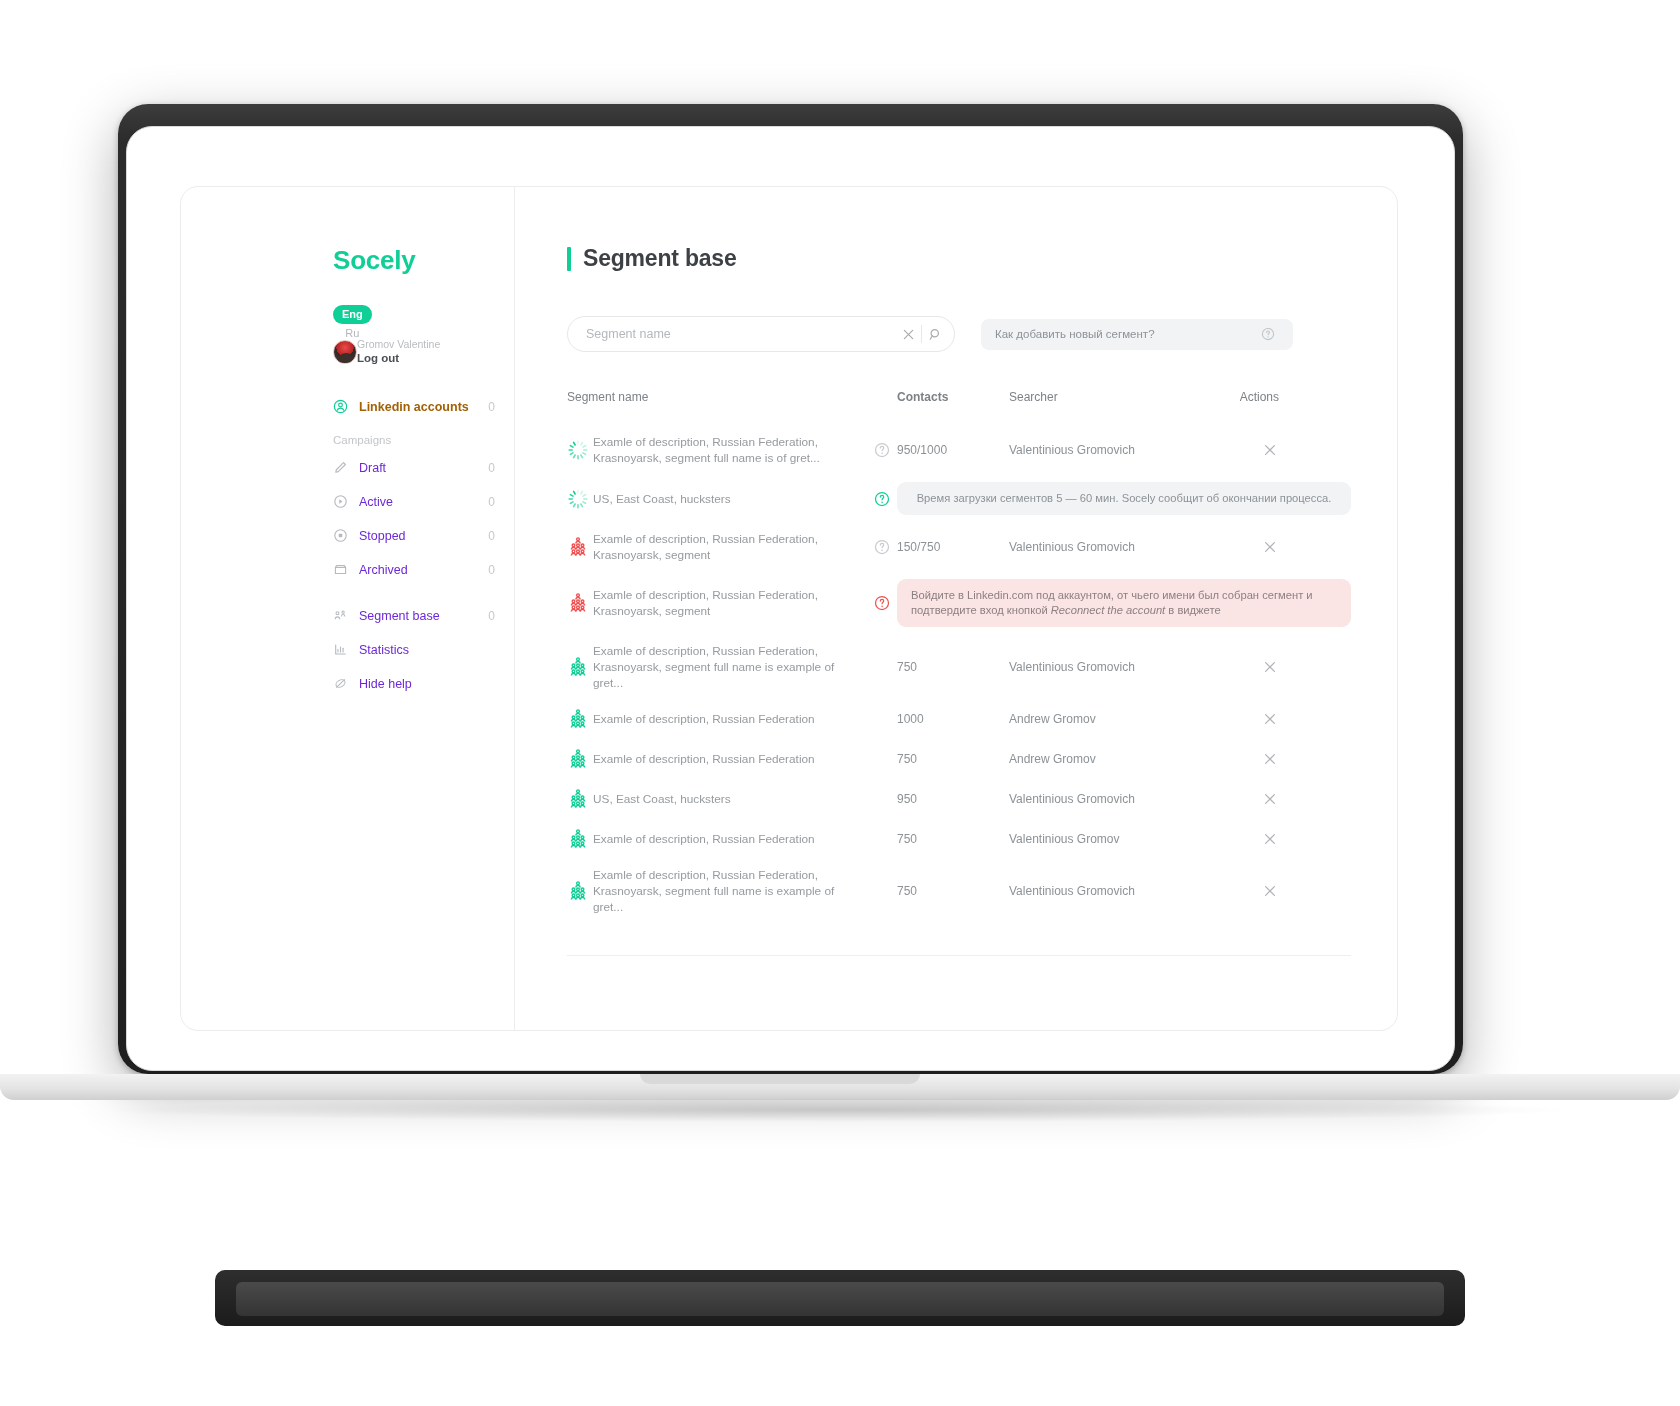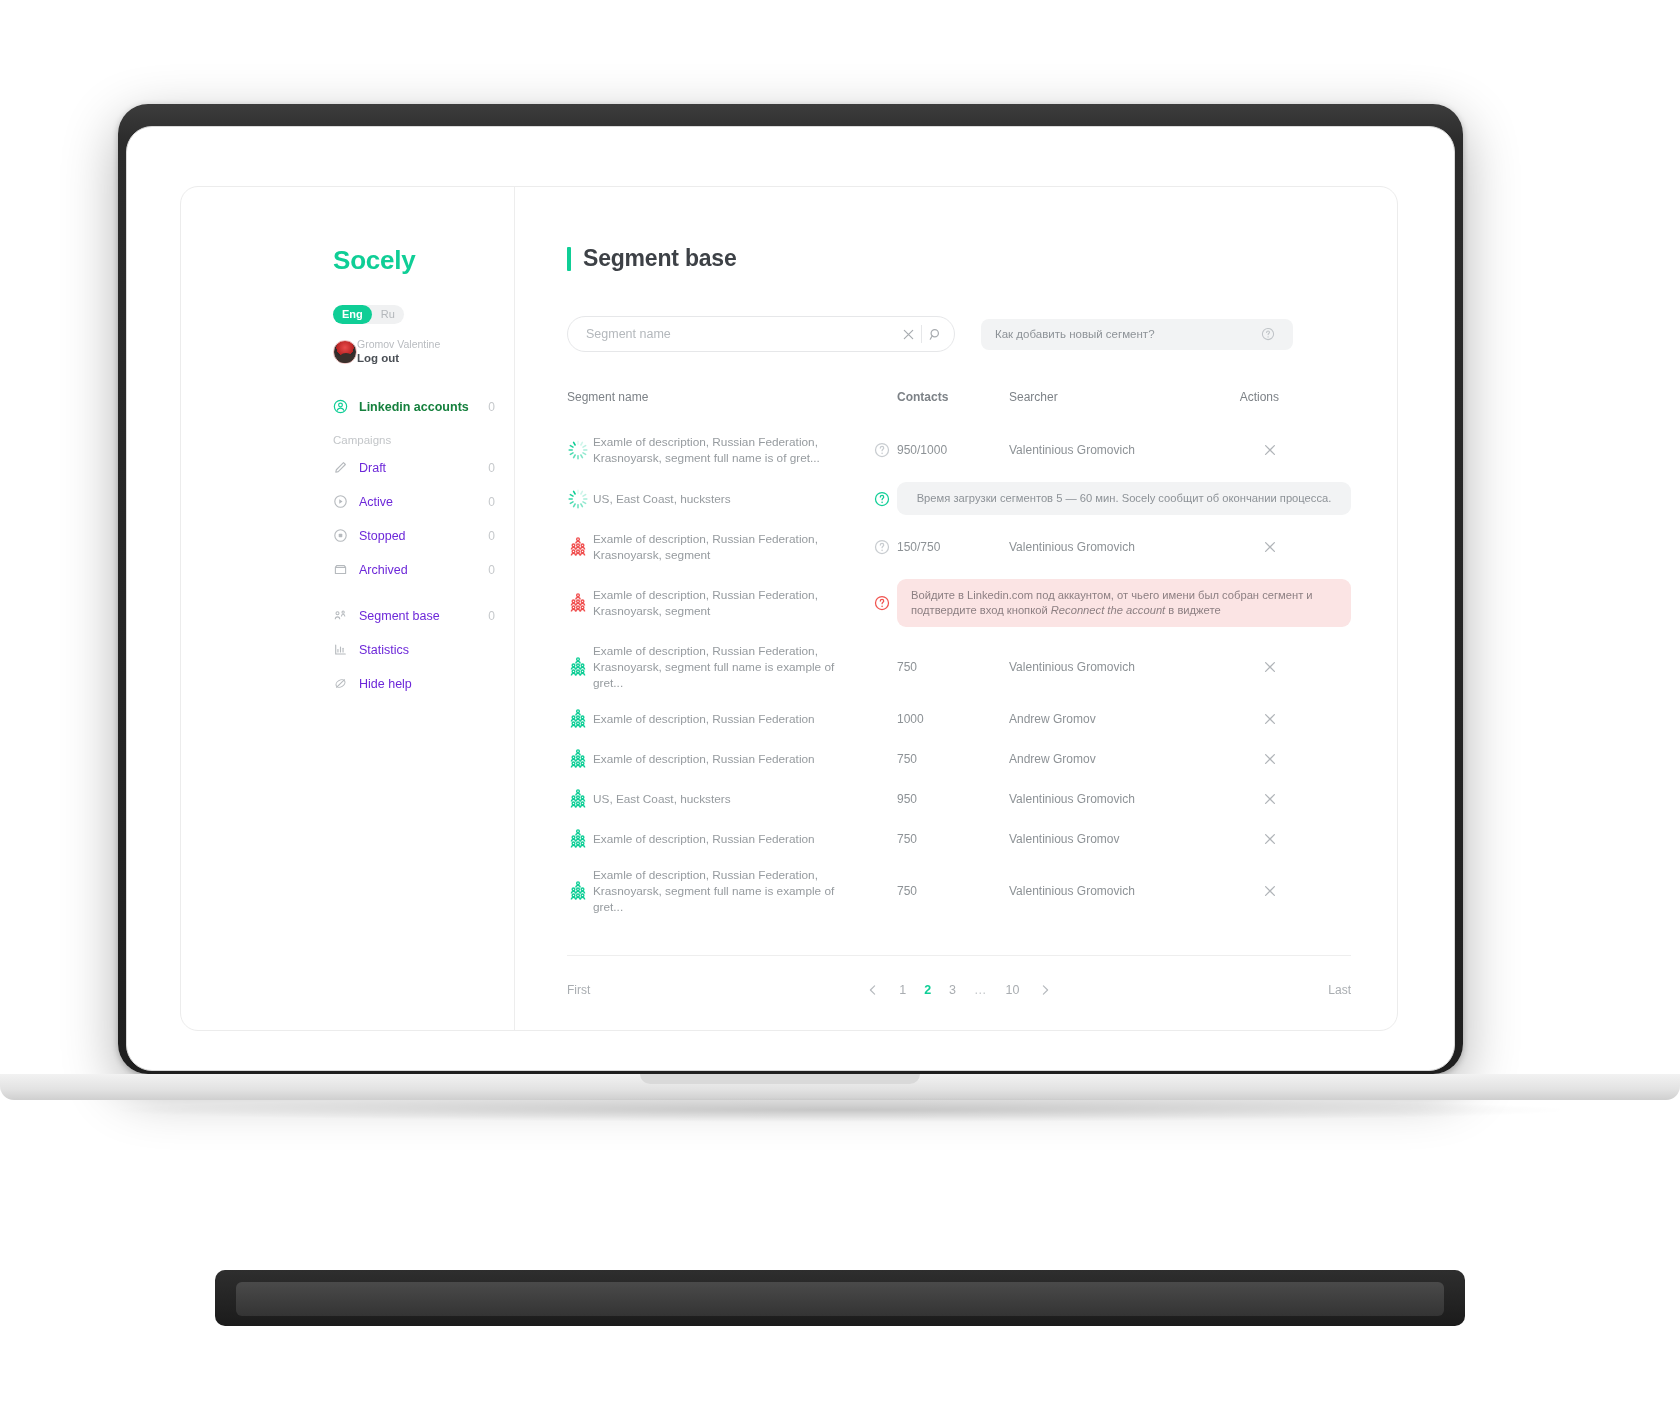--- a/index.html
+++ b/index.html
@@ -94,20 +94,21 @@
     letter-spacing: -0.2px;
     margin-bottom: 28px;
   }
   .lang-toggle {
     display: inline-flex; align-items: center;
     background: #f0f1f2;
     border-radius: 11px;
     height: 19px;
     padding: 0;
     margin-bottom: 14px;
+    flex-direction: column;
   }
   .lang-opt {
     font-size: 11px;
     padding: 0 9px;
     line-height: 19px;
     border-radius: 11px;
     color: #b3b7bb;
   }
   .lang-opt.active {
     background: #0fce96;
@@ -134,21 +135,21 @@
     display: flex; align-items: center;
     gap: 11px;
     height: 23px;
     margin-bottom: 11px;
     width: 162px;
     cursor: pointer;
   }
   .nav-icon { width: 15px; height: 15px; flex: 0 0 15px; display:flex; align-items:center; justify-content:center; }
   .nav-label { font-size: 12.5px; color: #6d28d9; flex: 1; }
   .nav-count { font-size: 12px; color: #c6c9cc; }
-  .nav-item.accent .nav-label { color: #15803d; font-weight: bold; }
+  .nav-item.accent .nav-label { color: #a16207; font-weight: bold; }
 
   .nav-group-title {
     font-size: 11.5px; color: #c3c6c9;
     margin: 16px 0 10px 0;
   }
   .nav-spacer { height: 12px; }
 
   
   .main {
     position: absolute; left: 334px; top: 0; right: 0; bottom: 0;
@@ -715,37 +716,16 @@
               <span class="x-btn">
                 <svg width="14" height="14" viewBox="0 0 14 14" stroke="#b0b4b8" stroke-width="1.25" stroke-linecap="round">
                   <path d="M2.6 2.6l8.8 8.8M11.4 2.6l-8.8 8.8"></path>
                 </svg>
               </span>
             </div>
           </div>
         </div>
 
       <div class="pager-sep"></div>
-      <div class="pager">
-        <span class="pager-edge">First</span>
-        <div class="pager-mid">
-          <span class="chev">
-            <svg width="12" height="12" viewBox="0 0 12 12" fill="none" stroke="#b6babe" stroke-width="1.2" stroke-linecap="round" stroke-linejoin="round">
-                <path d="M7.6 1.8L3.4 6l4.2 4.2"></path>
-              </svg>
-          </span>
-          <span class="pg">1</span>
-          <span class="pg current">2</span>
-          <span class="pg">3</span>
-          <span class="pg ellipsis">…</span>
-          <span class="pg">10</span>
-          <span class="chev">
-            <svg width="12" height="12" viewBox="0 0 12 12" fill="none" stroke="#b6babe" stroke-width="1.2" stroke-linecap="round" stroke-linejoin="round">
-                <path d="M4.4 1.8L8.6 6l-4.2 4.2"></path>
-              </svg>
-          </span>
-        </div>
-        <span class="pager-edge">Last</span>
-      </div>
 
     </div>
   </div>
 </div>
 
 </body></html>

